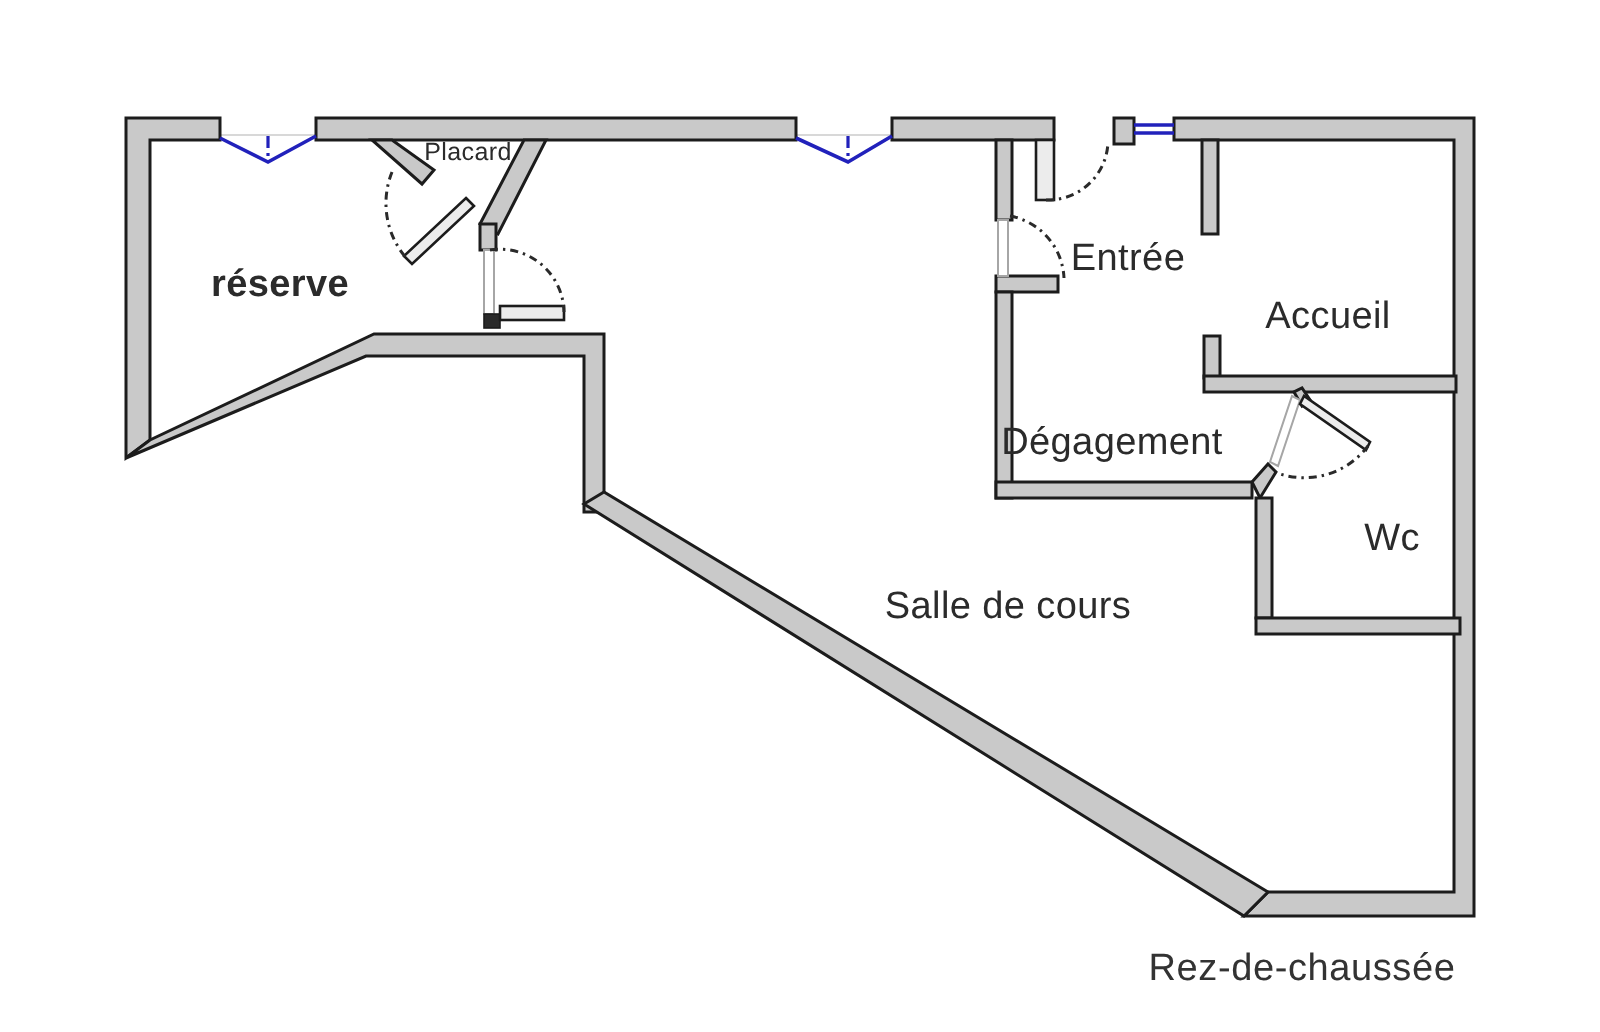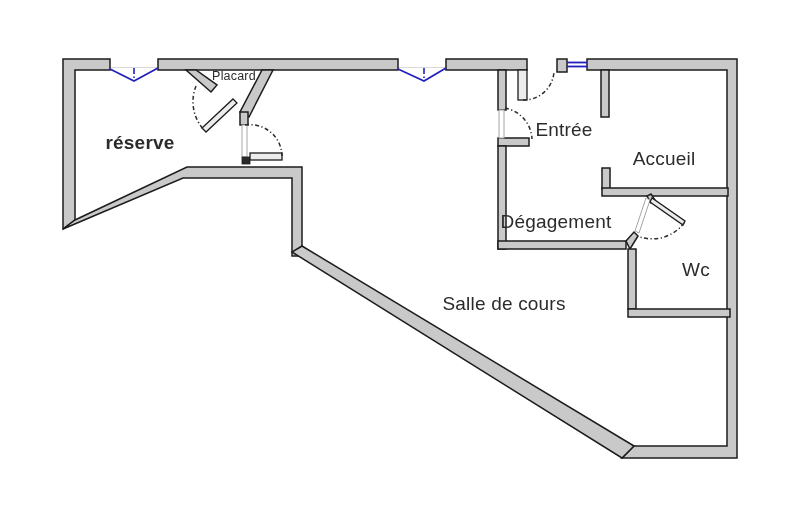--- a/index.html
+++ b/index.html
@@ -151,14 +151,15 @@
   <div class="room-label" style="left:564px;top:130px;">Entrée</div>
 
   <div class="room-label" style="left:664px;top:134px;margin-top:25px;">Accueil</div>
 
   <div class="room-label" style="left:556px;top:222px;">Dégagement</div>
 
   <div class="room-label" style="left:684px;top:270px;margin-left:12px;">Wc</div>
 
   <div class="room-label" style="left:504px;top:304px;text-align:right;">Salle de cours</div>
 
+  <div class="floor-label" style="left:651px;top:485px;">Rez-de-chaussée</div>
 
 </div>
 
 </body></html>

